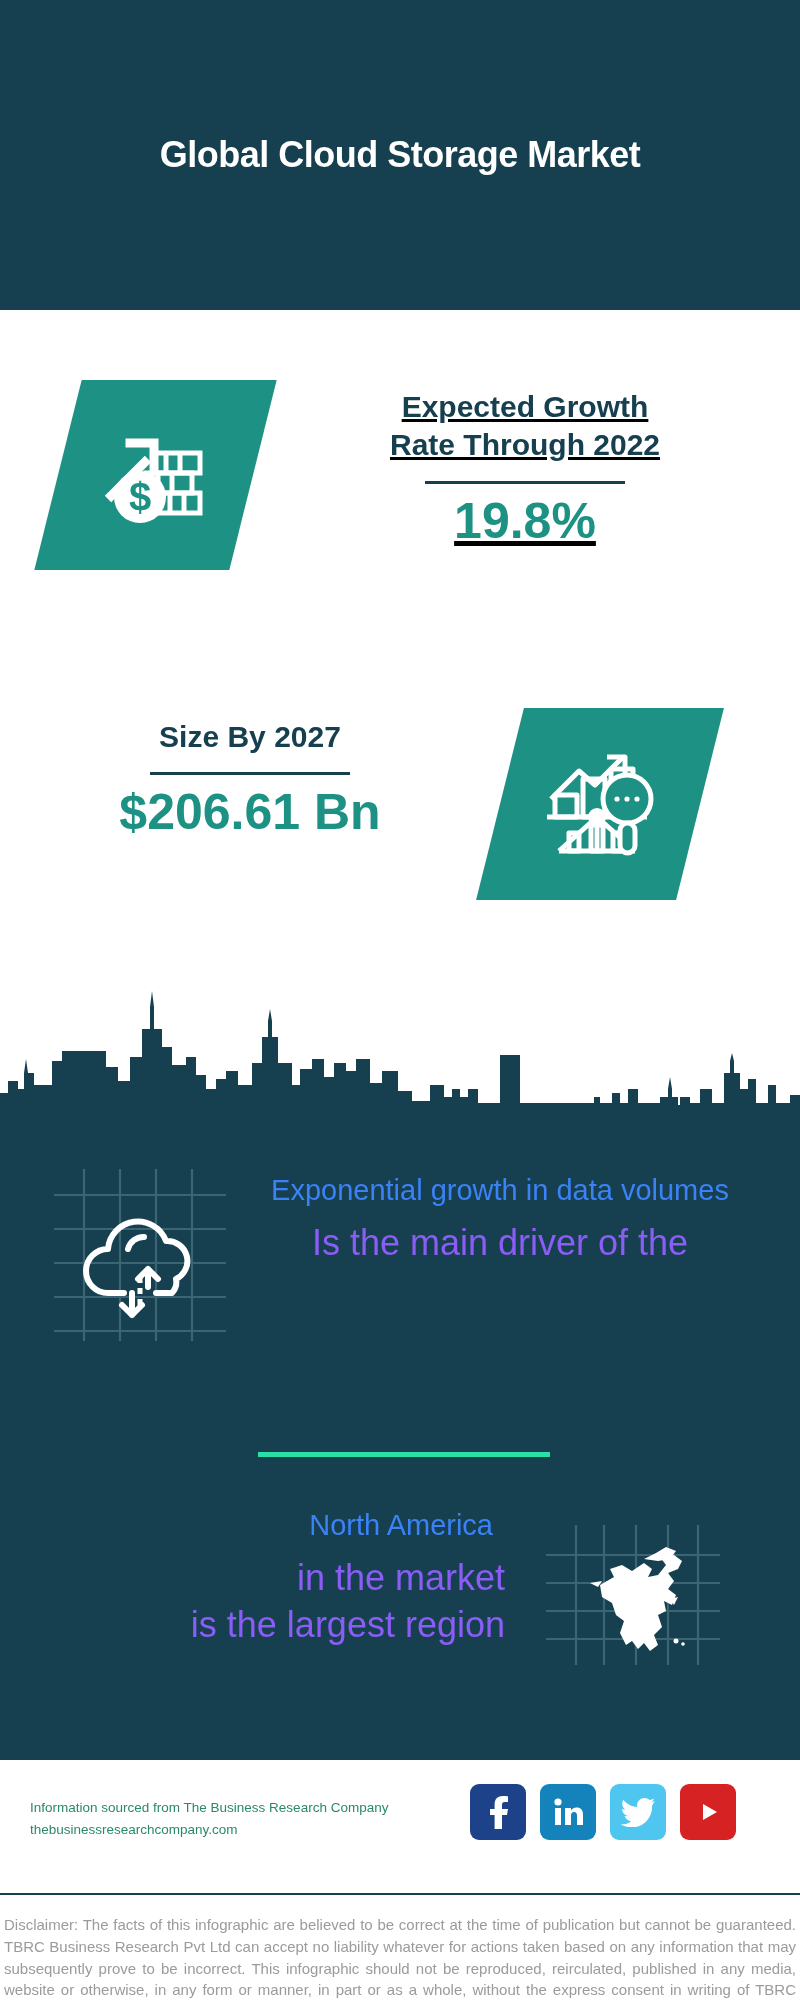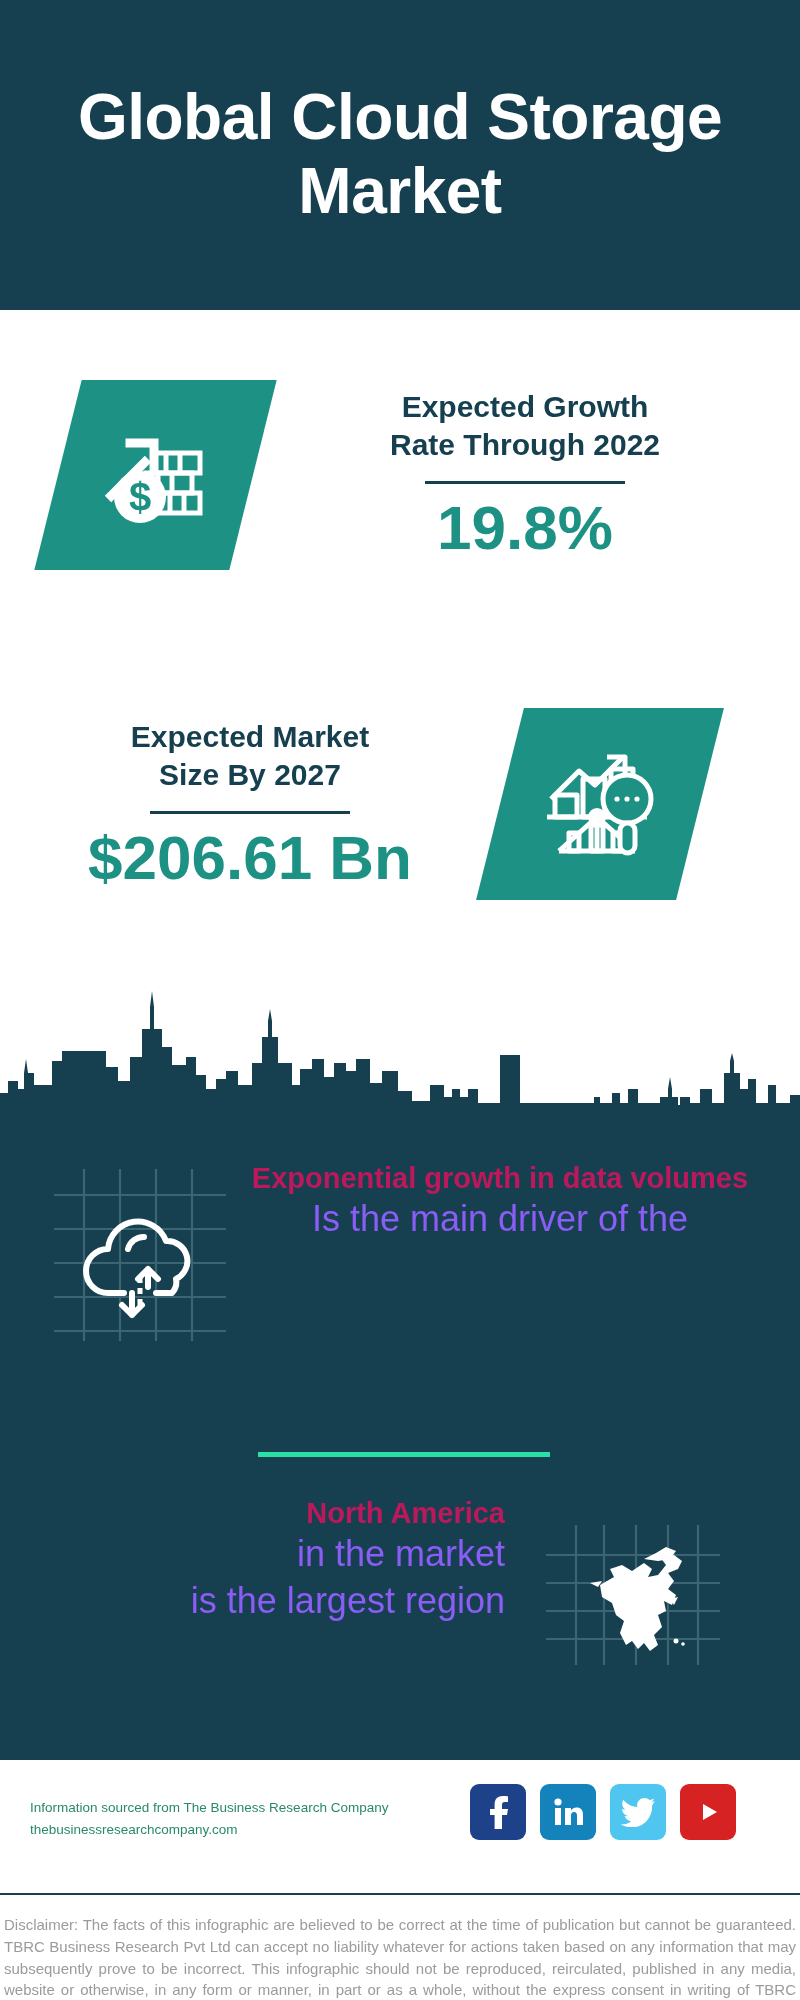--- a/index.html
+++ b/index.html
@@ -27,21 +27,21 @@
     left: 0; top: 0;
     width: 800px;
     height: 310px;
     background: #16404f;
     display: flex;
     align-items: center;
     justify-content: center;
   }
   .header-title {
     color: #ffffff;
-    font-size: 64px;
+    font-size: 36px;
     font-weight: bold;
     line-height: 1.15;
     text-align: center;
     letter-spacing: -0.5px;
     max-width: 660px;
     margin: 0;
   }
 
   
   .stat-row-1 {
@@ -60,37 +60,38 @@
   }
   .icon-tile > svg { transform: skewX(14deg); }
 
   .tile-1 { left: 58px; top: 70px; width: 195px; height: 190px; }
 
   .stat-text-1 {
     position: absolute;
     left: 290px; top: 78px;
     width: 470px;
     text-align: center;
+    text-decoration: underline;
   }
   .stat-label {
     color: #16404f;
     font-size: 30px;
     font-weight: bold;
     line-height: 1.28;
     margin: 0;
   }
   .rule {
     width: 200px;
     height: 3px;
     background: #16404f;
     margin: 16px auto 10px auto;
   }
   .stat-value {
     color: #1d9183;
-    font-size: 62px;
+    font-size: 50px;
     font-weight: bold;
     line-height: 1.1;
     margin: 0;
   }
 
   
   .stat-row-2 {
     position: absolute;
     left: 0; top: 660px;
     width: 800px;
@@ -133,25 +134,25 @@
     height: 180px;
   }
   .grid-icon-1 { left: 50px; top: 10px; }
   .driver-text {
     position: absolute;
     left: 245px; top: 5px;
     width: 510px;
     text-align: center;
   }
   .accent-line {
-    color: #be185d;
+    color: #3b82f6;
     font-size: 29px;
-    font-weight: bold;
+    font-weight: normal;
     line-height: 1.25;
-    margin: 0;
+    margin: 12px;
   }
   .plain-line {
     color: #8b5cf6;
     font-size: 36px;
     font-weight: normal;
     line-height: 1.3;
     margin: 0;
   }
 
   .green-divider {
@@ -270,21 +271,20 @@
       <p class="stat-label">Expected Growth</p>
       <p class="stat-label">Rate Through 2022</p>
       <div class="rule"></div>
       <p class="stat-value">19.8%</p>
     </div>
   </div>
 
   <div class="stat-row-2">
 
     <div class="stat-text-2">
-      <p class="stat-label">Expected Market</p>
       <p class="stat-label">Size By 2027</p>
       <div class="rule"></div>
       <p class="stat-value">$206.61 Bn</p>
     </div>
 
     <div class="icon-tile tile-2">
       <svg width="126" height="126" viewBox="0 0 126 126">
         <g stroke="#ffffff" stroke-width="5" fill="none" stroke-linejoin="round">
 
           <path d="M14 58 L42 30 L58 44 L86 16"></path>

